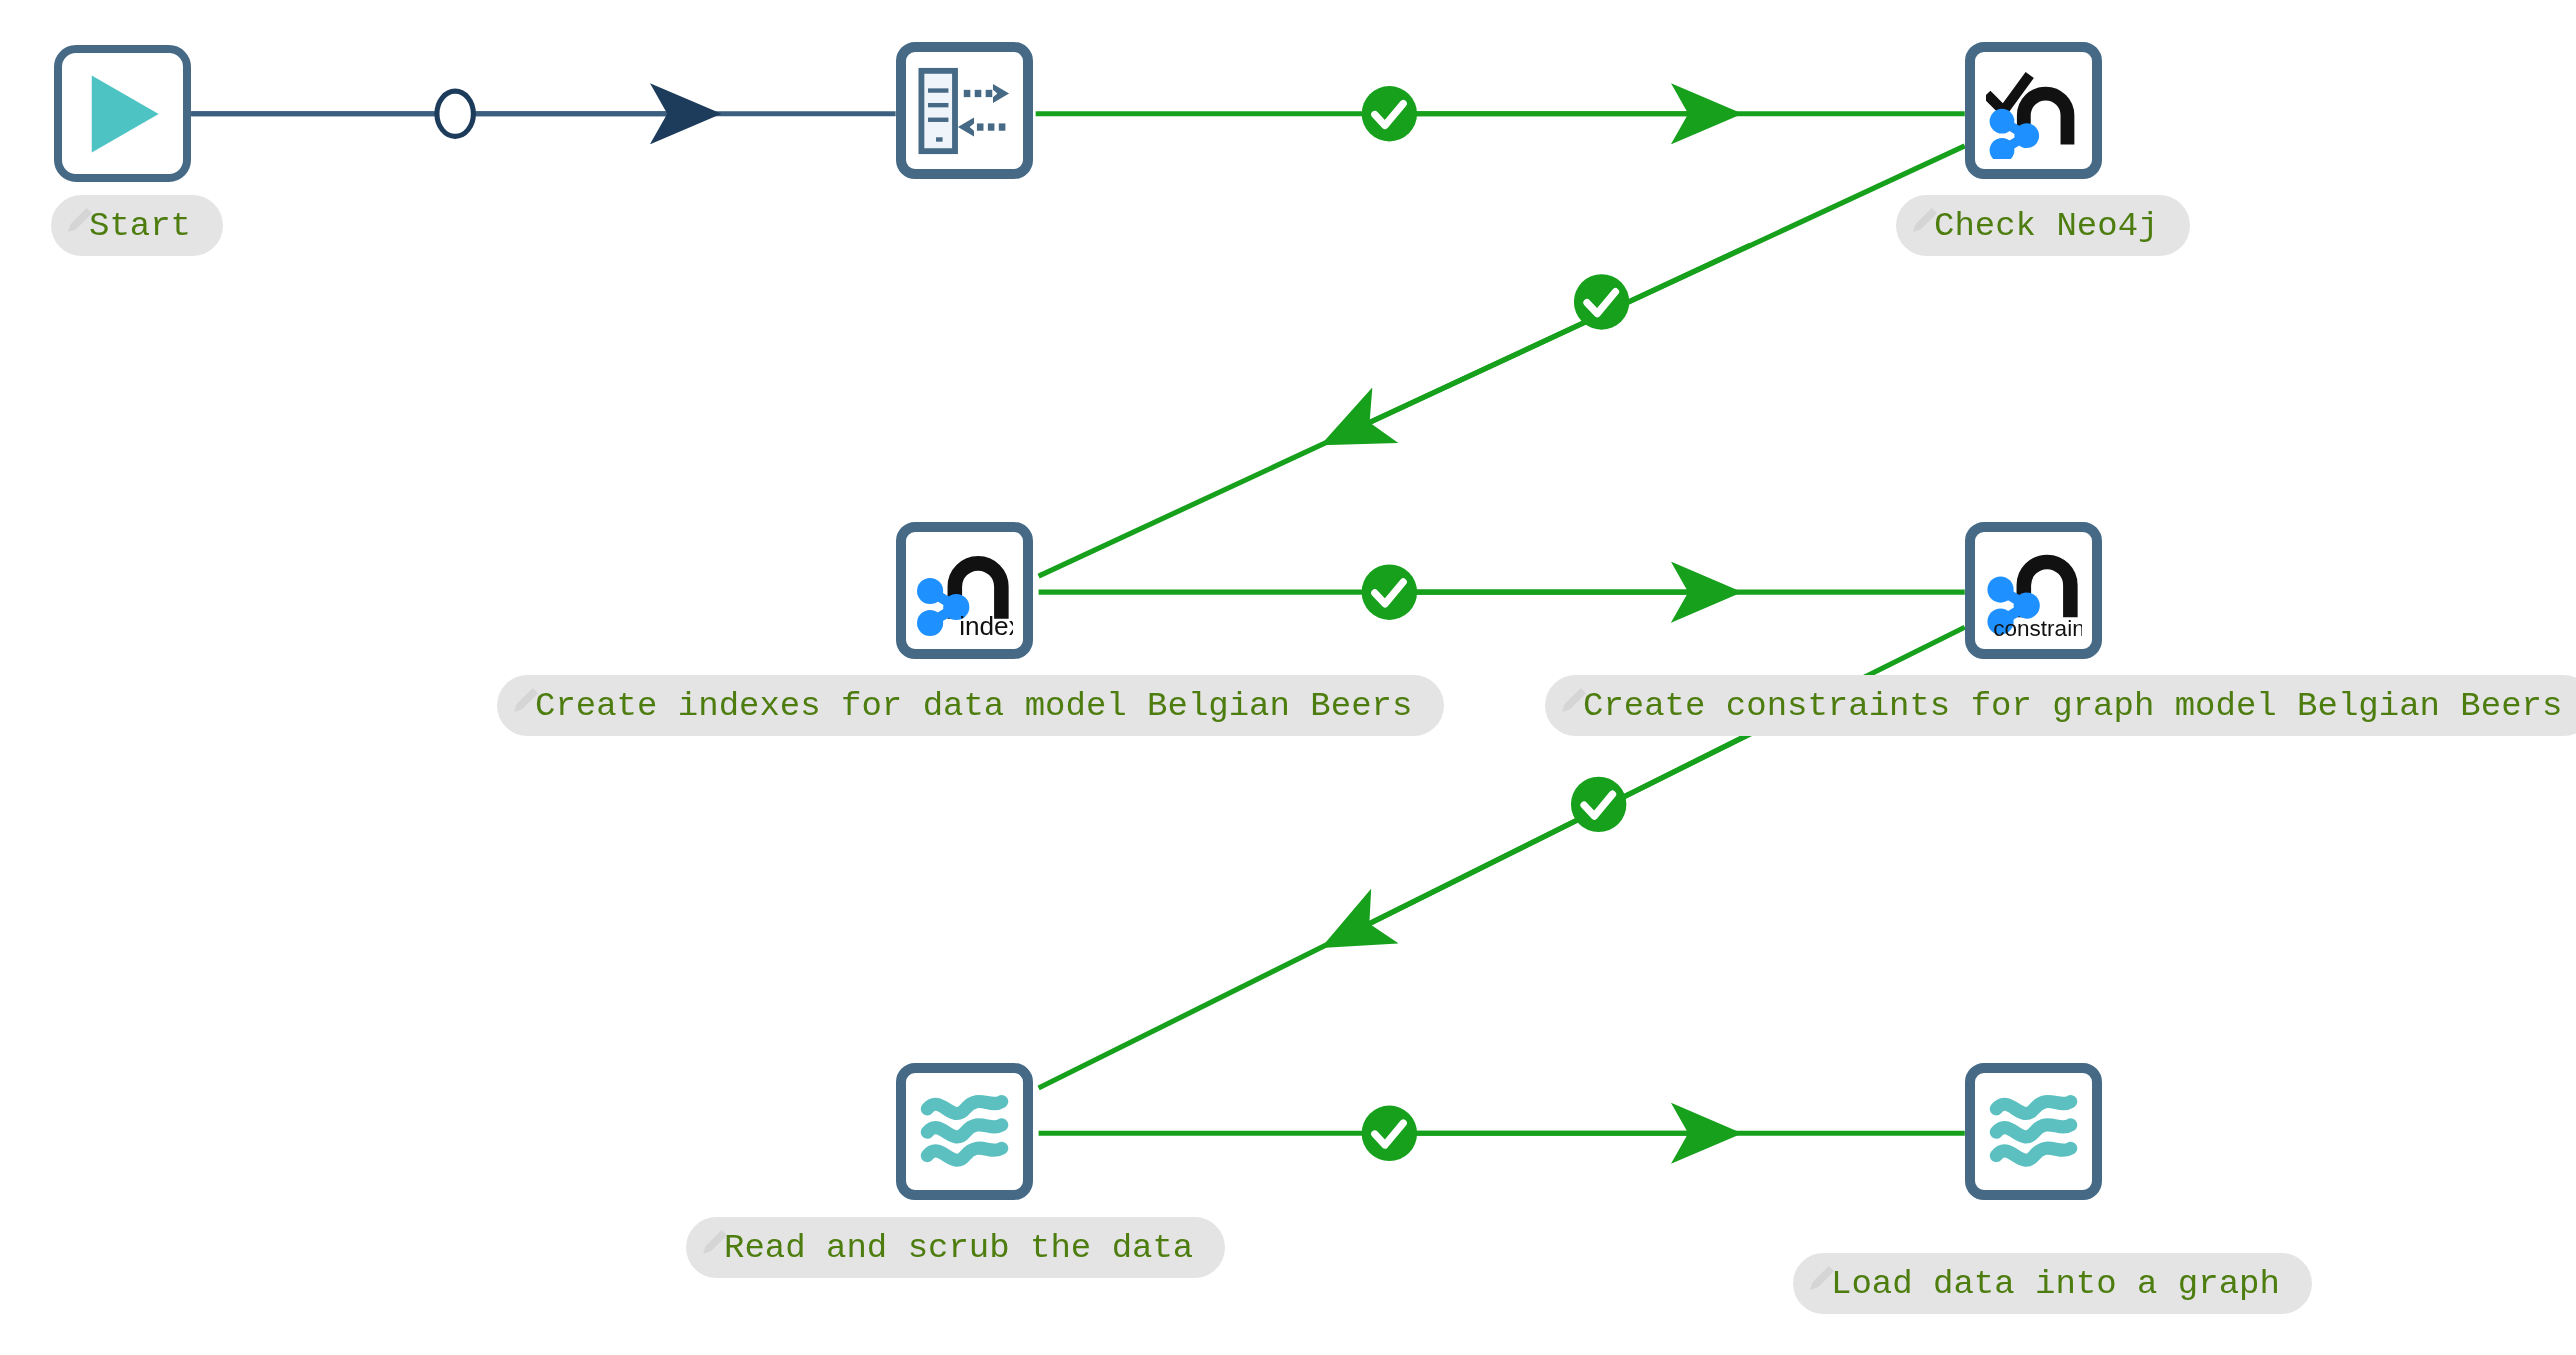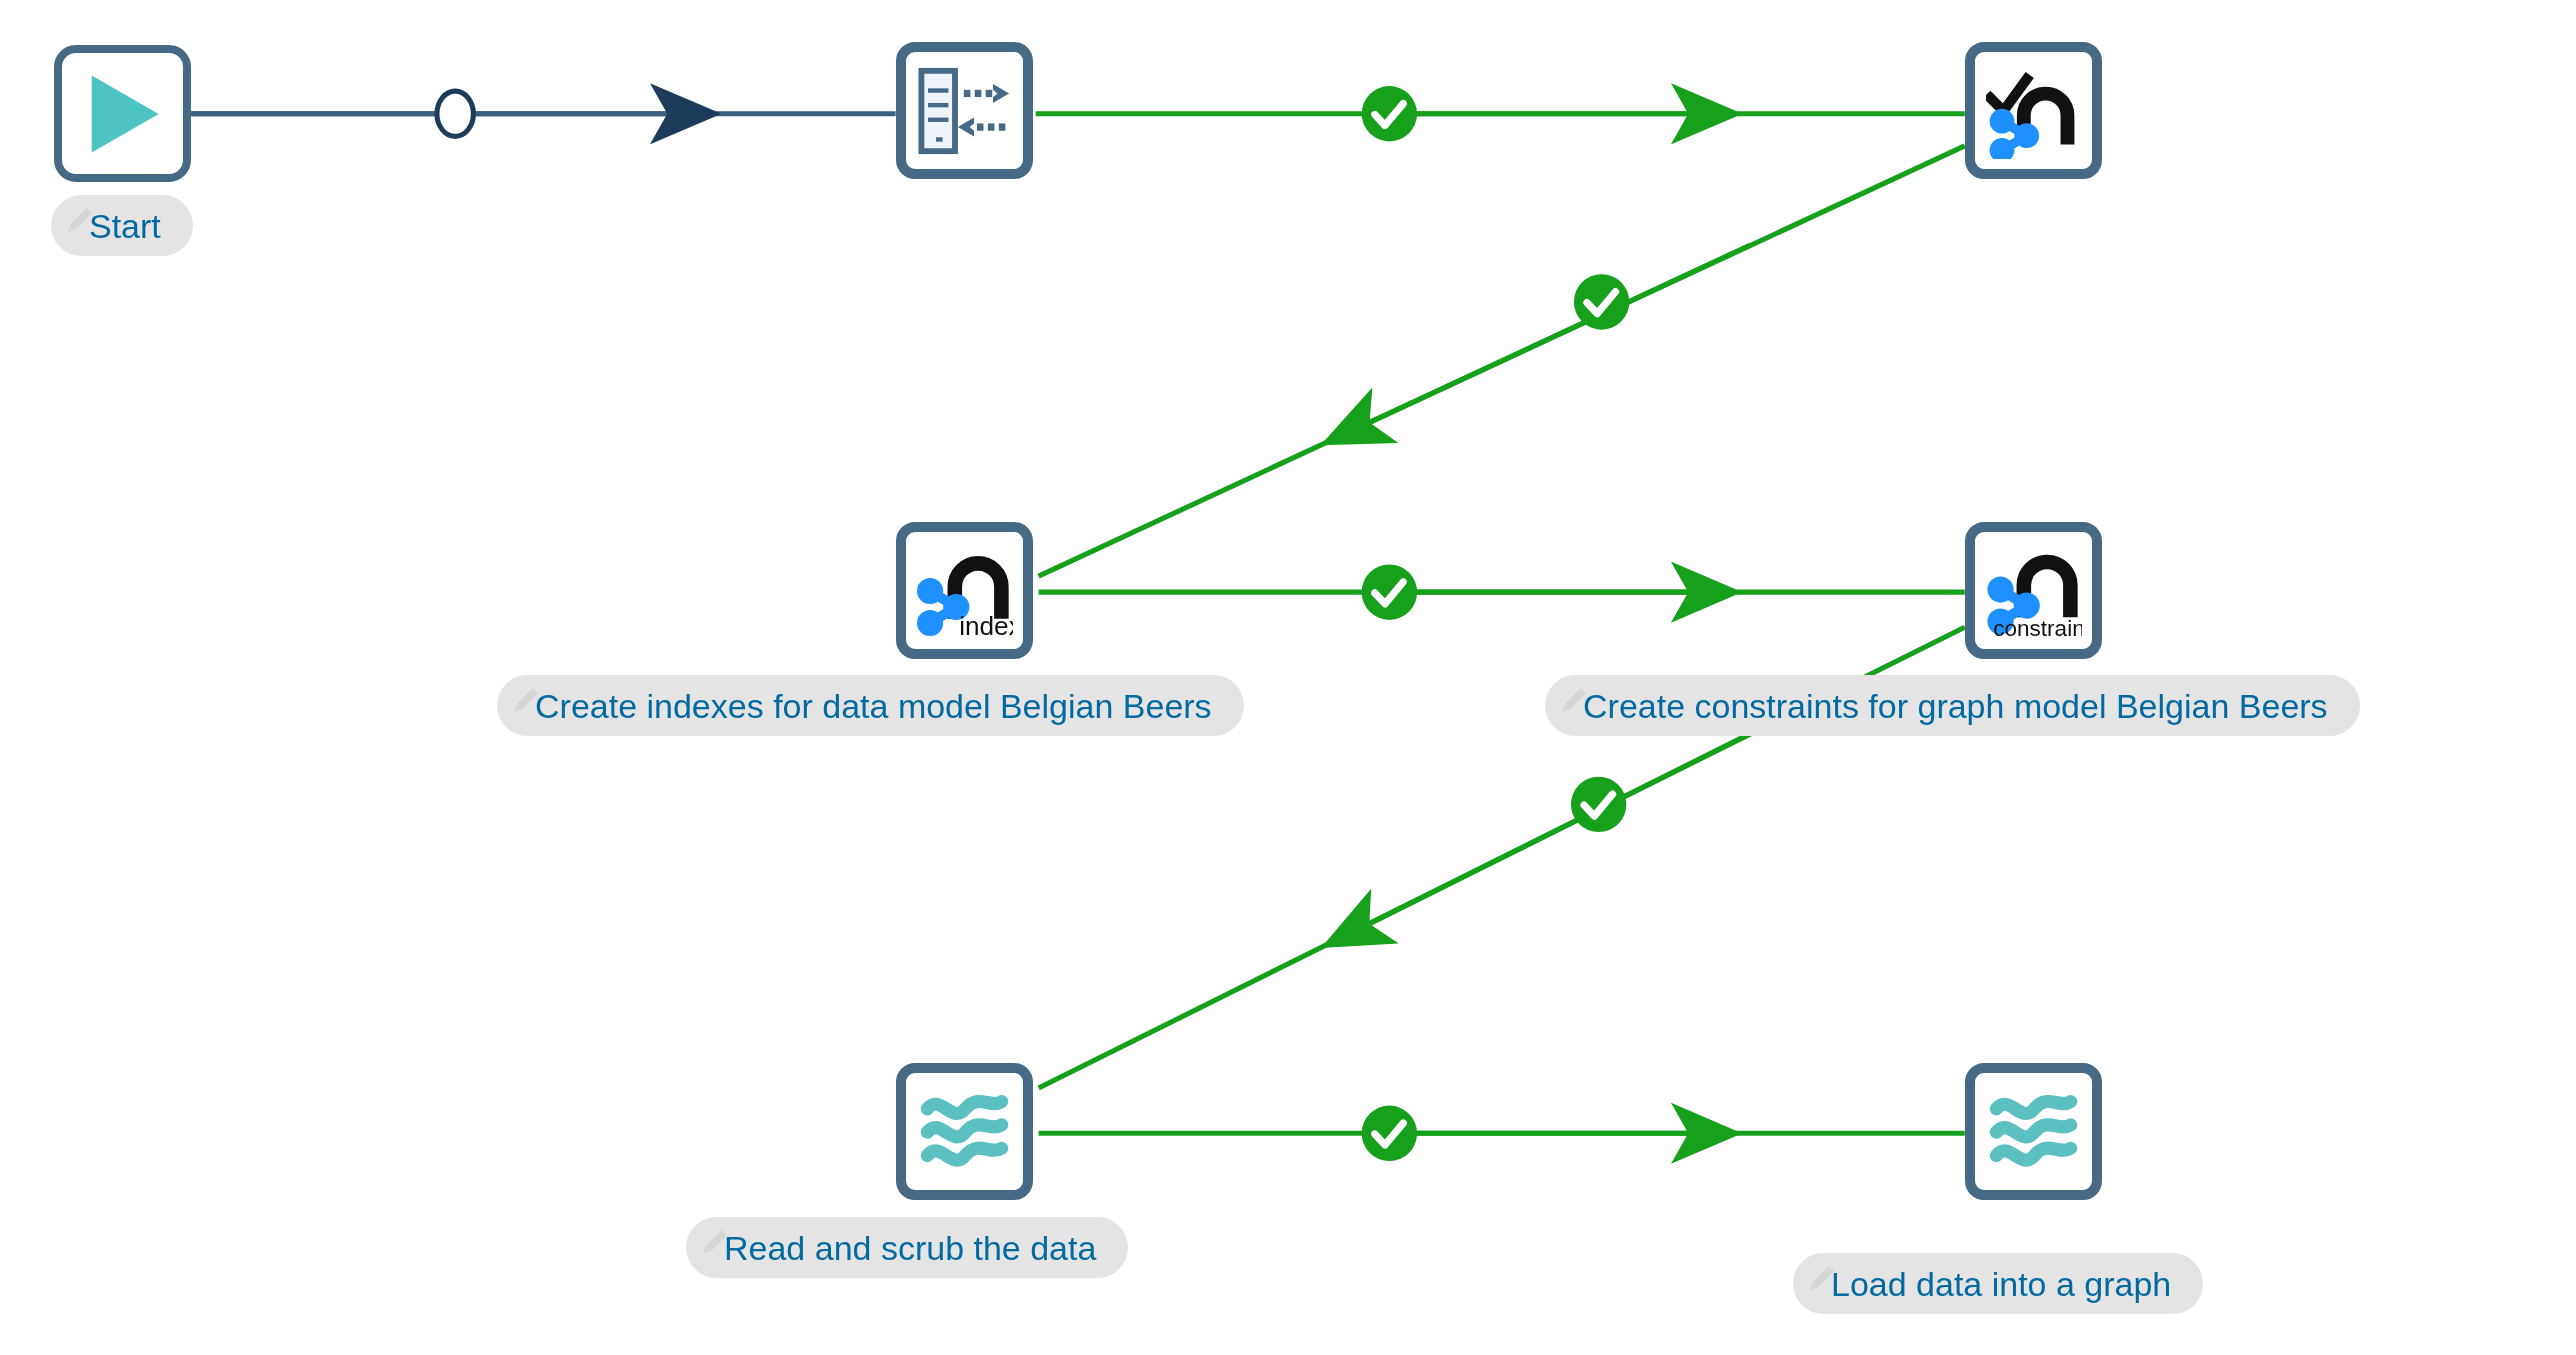--- a/index.html
+++ b/index.html
@@ -59,22 +59,22 @@
     display: flex;
     align-items: center;
     background: #e4e4e4;
     border-radius: 32px;
     padding: 0 32px 0 38px;
     box-sizing: border-box;
     white-space: nowrap;
   }
   .label-pill .pill-text {
     font-size: 34px;
-    color: #0369a1;
-    font-family: Liberation Sans, sans-serif;
+    color: #4d7c0f;
+    font-family: Liberation Mono, monospace;
     line-height: 1;
   }
   .pencil {
     position: absolute;
     left: 13px;
     top: 8.8px;
     width: 32px;
     height: 32px;
     opacity: .55;
   }
@@ -195,20 +195,26 @@
         <path d="M52,112 L52,72 A30,30 0 0 1 112,72 L112,112" fill="none" stroke="#111111" stroke-width="19"></path>
         <g fill="#1e90ff">
           <circle cx="22" cy="80" r="17"></circle>
           <circle cx="56" cy="100" r="17"></circle>
           <circle cx="22" cy="120" r="17"></circle>
           <path d="M22,80 L56,100 L22,120" fill="none" stroke="#1e90ff" stroke-width="13"></path>
         </g>
       </svg>
     </div>
   </div>
+  <div class="label-pill" style="left:1896px; top:195px;">
+    <svg class="pencil" viewBox="0 0 24 24">
+      <path d="M3 21 L5 15 L17 3 L21 7 L9 19 Z" fill="#c9c9c9"></path>
+    </svg>
+    <span class="pill-text">Check Neo4j</span>
+  </div>
 
   <div class="node" style="left:896px; top:522px;">
     <div class="node-inner">
       <svg class="icon-svg" width="96" height="96" viewBox="0 0 132 132">
         <path d="M52,104 L52,60 A32,32 0 0 1 116,60 L116,104" fill="none" stroke="#111111" stroke-width="20"></path>
         <g fill="#1e90ff">
           <circle cx="18" cy="66" r="18"></circle>
           <circle cx="54" cy="88" r="18"></circle>
           <circle cx="18" cy="110" r="18"></circle>
           <path d="M18,66 L54,88 L18,110" fill="none" stroke="#1e90ff" stroke-width="14"></path>

